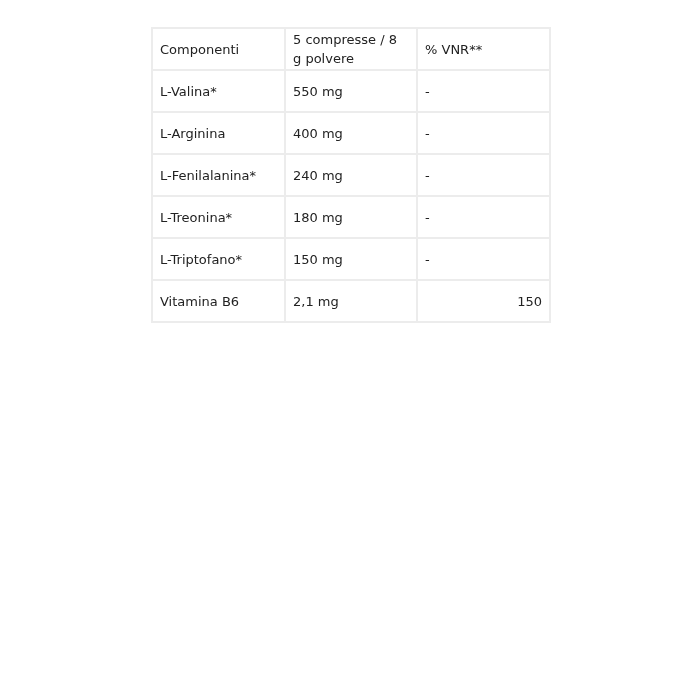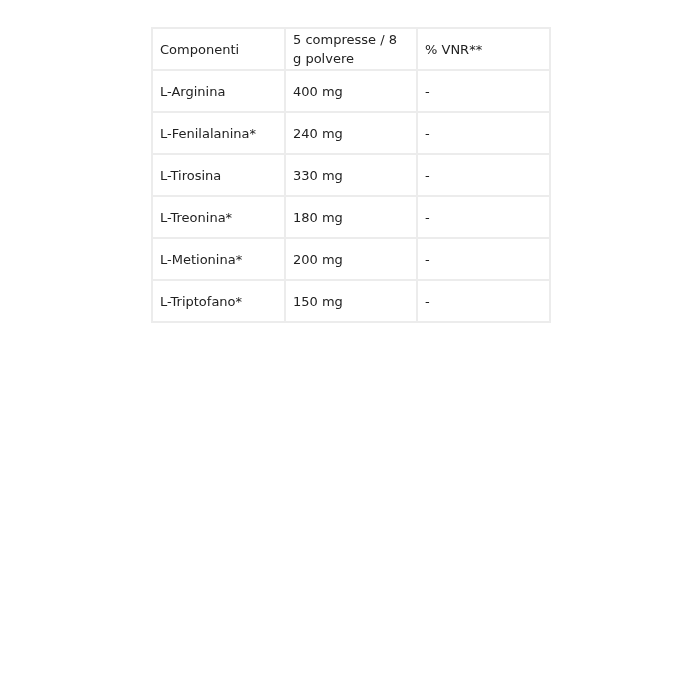--- a/index.html
+++ b/index.html
@@ -19,43 +19,43 @@
       <col class="c2">
       <col class="c3">
     </colgroup>
   <tbody id="tbody">
     <tr class="head">
       <td>Componenti</td>
       <td>5 compresse / 8 g polvere</td>
       <td>% VNR**</td>
     </tr>
       <tr>
+        <td>L-Valina*</td>
+        <td>550 mg</td>
+        <td>-</td>
+      </tr>
+      <tr>
         <td>L-Arginina</td>
         <td>400 mg</td>
         <td>-</td>
       </tr>
       <tr>
         <td>L-Fenilalanina*</td>
         <td>240 mg</td>
         <td>-</td>
       </tr>
       <tr>
-        <td>L-Tirosina</td>
-        <td>330 mg</td>
-        <td>-</td>
-      </tr>
-      <tr>
         <td>L-Treonina*</td>
         <td>180 mg</td>
-        <td>-</td>
-      </tr>
-      <tr>
-        <td>L-Metionina*</td>
-        <td>200 mg</td>
         <td>-</td>
       </tr>
       <tr>
         <td>L-Triptofano*</td>
         <td>150 mg</td>
         <td>-</td>
       </tr>
+      <tr>
+        <td>Vitamina B6</td>
+        <td>2,1 mg</td>
+        <td class="num">150</td>
+      </tr>
     </tbody>
 </table>
 
 </body></html>

